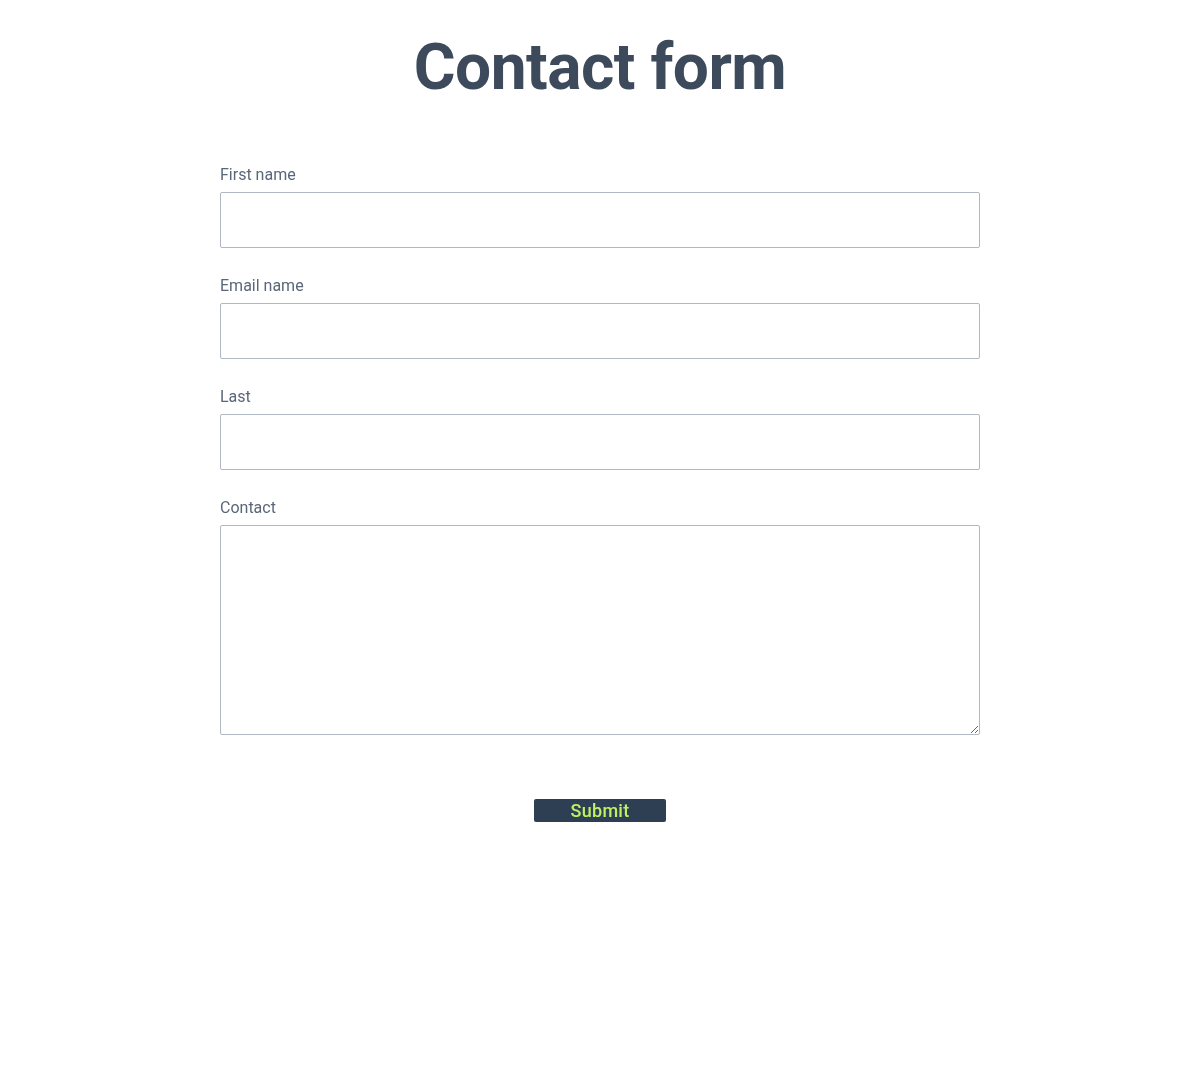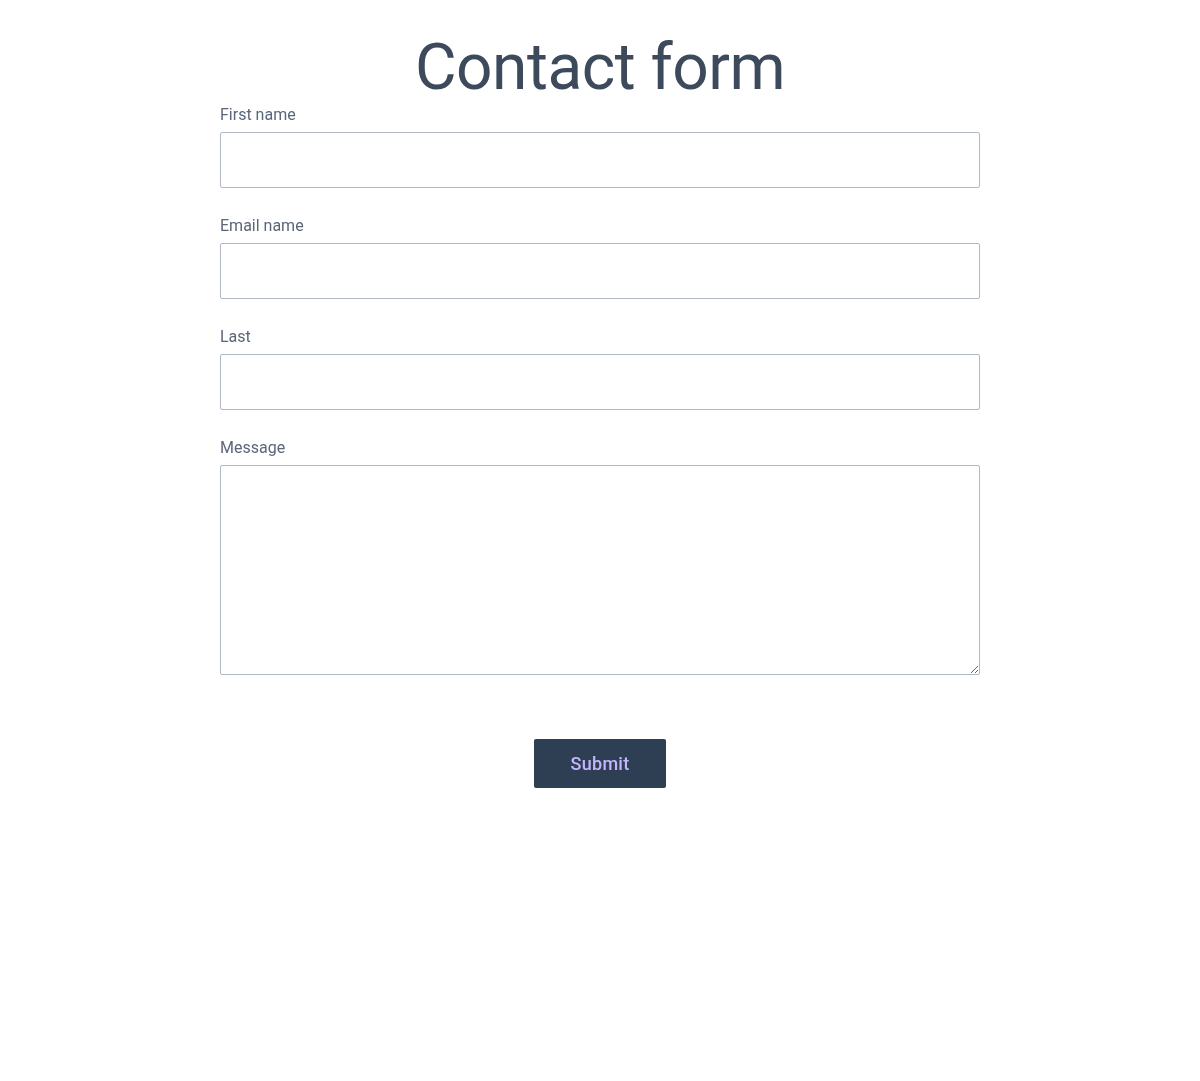--- a/index.html
+++ b/index.html
@@ -17,22 +17,23 @@
     }
 
     .page-container {
       width: 100%;
       padding: 30px 0;
     }
 
     h1 {
       text-align: center;
       font-size: 64px;
-      font-weight: 400;
+      font-weight: 700;
       color: #3d4a5c;
+      margin-bottom: 60px;
       letter-spacing: -0.5px;
     }
 
     .form-wrapper {
       max-width: 950px;
       margin: 0 auto;
       padding: 0 95px;
     }
 
     .form-group {
@@ -76,23 +77,23 @@
     }
 
     .submit-container {
       display: flex;
       justify-content: center;
       margin-top: 60px;
     }
 
     .submit-btn {
       background-color: #2e3f54;
-      color: #c4b5fd;
+      color: #bef264;
       border: none;
-      padding: 14px 36px;
+      padding: 1px 36px;
       font-size: 18px;
       font-weight: 500;
       cursor: pointer;
       border-radius: 2px;
       font-family: inherit;
       letter-spacing: 0.3px;
     }
   </style>
 </head>
 <body>
@@ -111,21 +112,21 @@
       <label for="last-name">Email name</label>
       <input type="text" id="last-name" style="">
     </div>
 
     <div class="form-group">
       <label for="email">Last</label>
       <input type="email" id="email" style="">
     </div>
 
     <div class="form-group">
-      <label for="message">Message</label>
+      <label for="message">Contact</label>
       <textarea id="message" style=""></textarea>
     </div>
 
     <div class="submit-container">
       <button class="submit-btn">Submit</button>
     </div>
 
   </div>
 </div>
 

